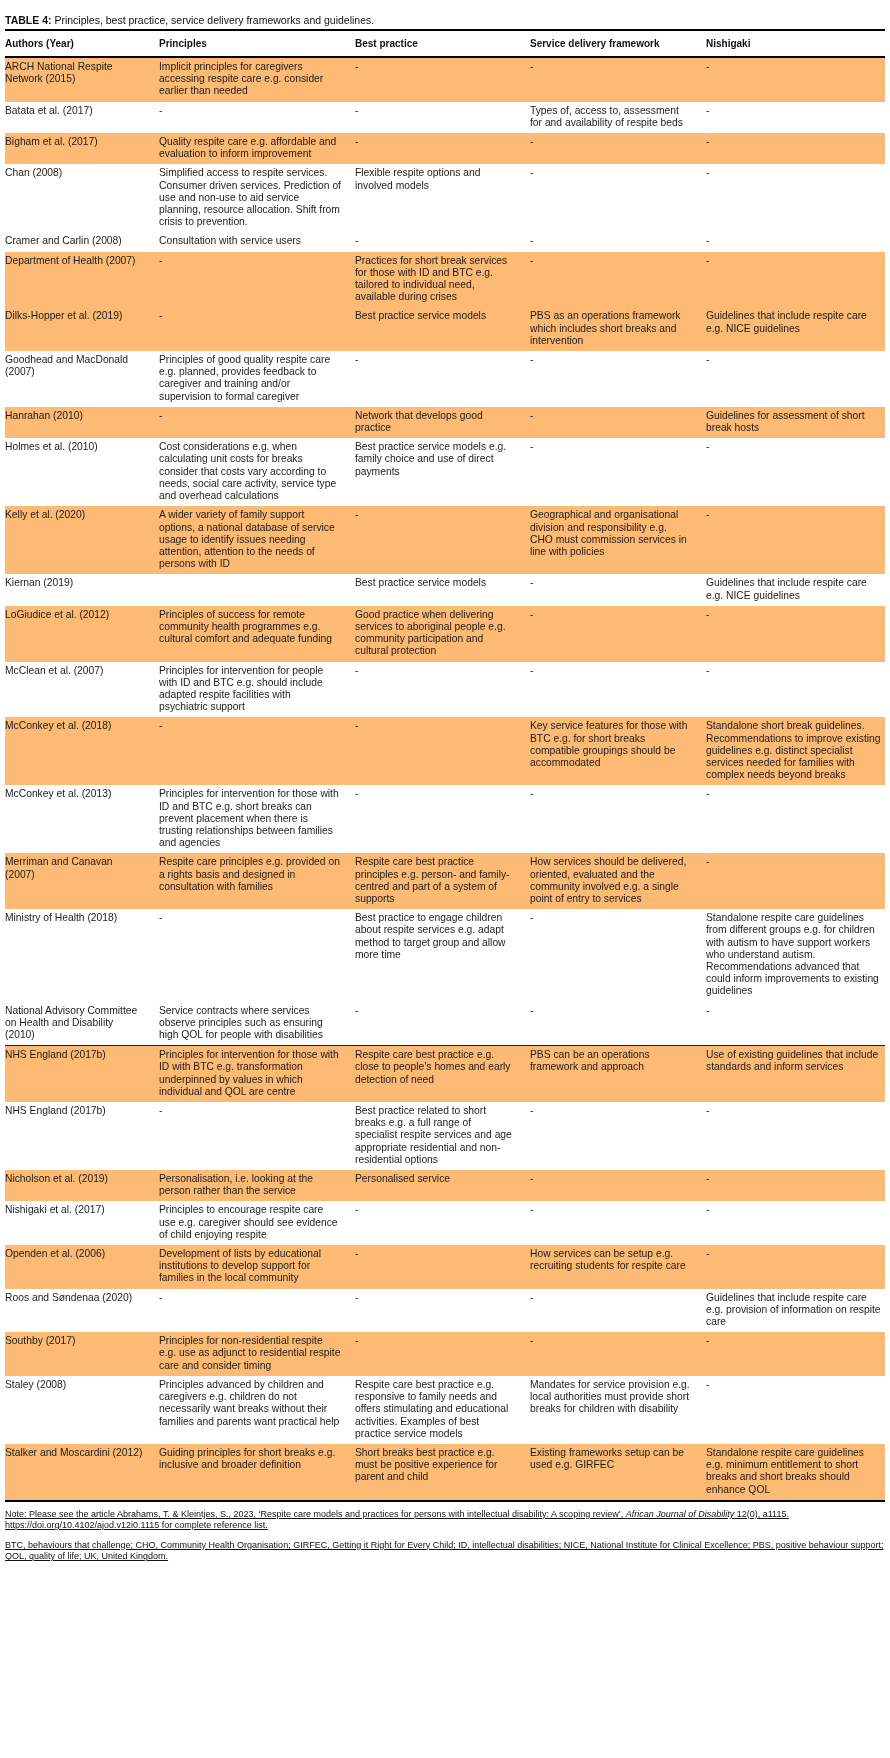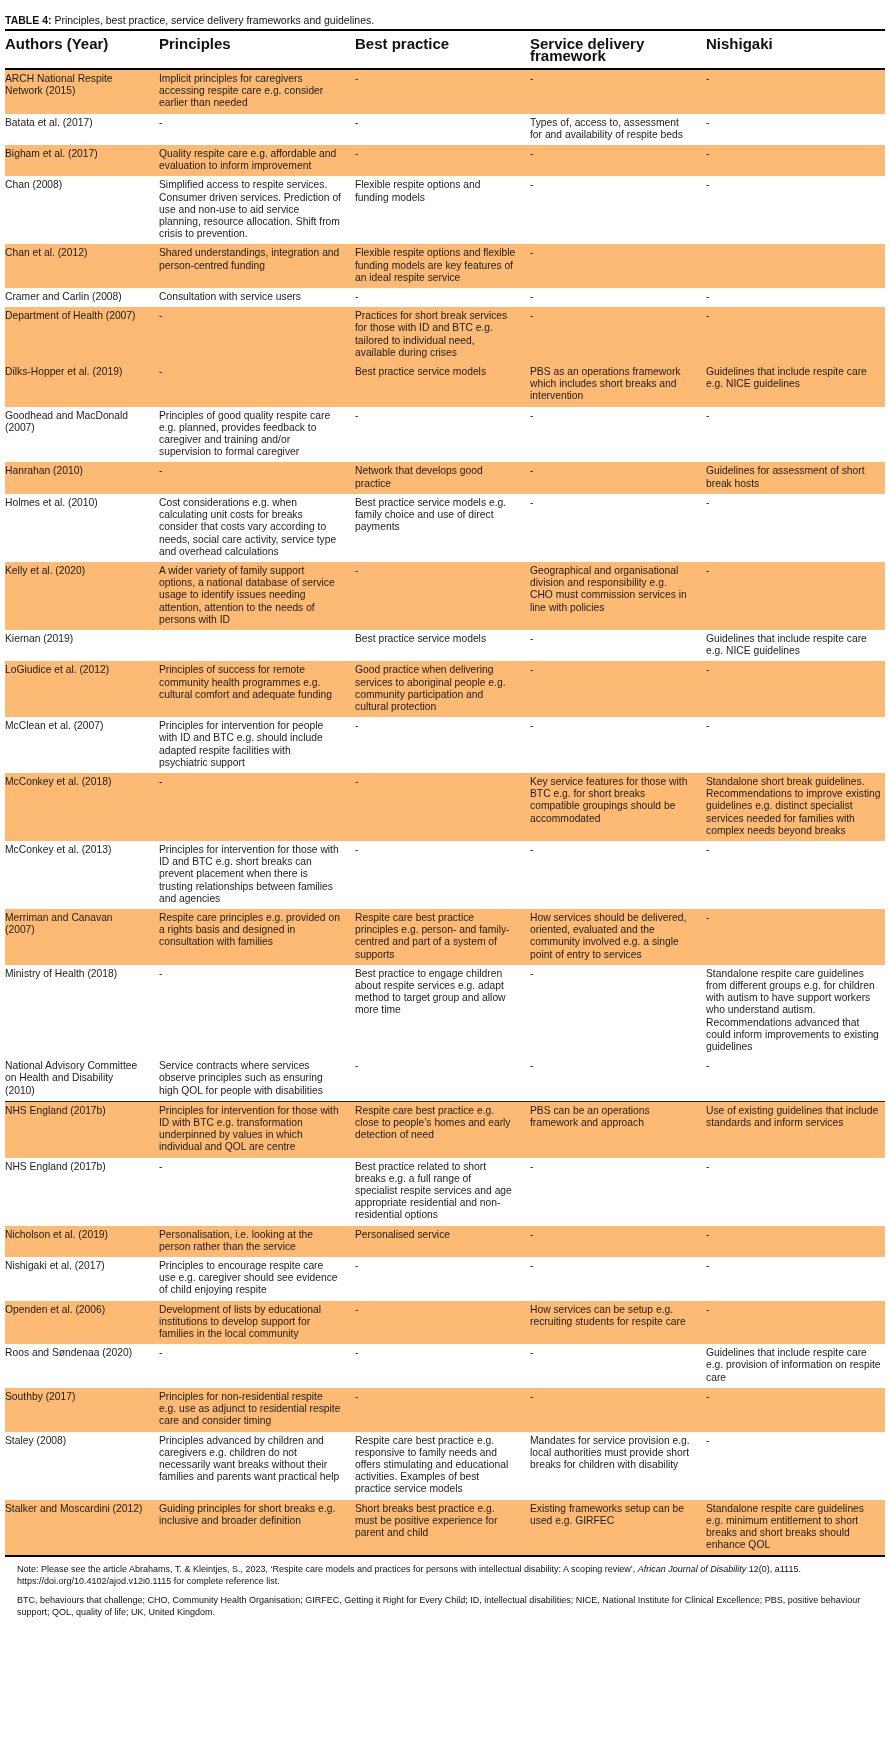--- a/index.html
+++ b/index.html
@@ -22,21 +22,21 @@
   table.data-table {
     width: 880px;
     border-collapse: collapse;
     table-layout: fixed;
     border-top: 2px solid #000;
     border-bottom: 2px solid #000;
   }
   thead th {
     text-align: left;
     font-weight: bold;
-    font-size: 15px;
+    font-size: 10px;
     line-height: 12px;
     color: #111;
     padding: 7px 12px 6px 0;
     border-bottom: 2px solid #000;
     vertical-align: top;
   }
   tbody td {
     font-size: 10.3px;
     line-height: 12.2px;
     padding: 3px 14px 4px 0;
@@ -47,21 +47,21 @@
   tr.shaded { background: #fdba74; }
   tr.split td { border-top: 1.5px solid #222; }
 
   .notes {
     width: 880px;
     padding-top: 7px;
     font-size: 9px;
     line-height: 11.5px;
     color: #111;
   }
-  .notes p { margin: 0 0 8px 12px; }
+  .notes p { margin: 0 0 8px 0; text-decoration: underline; }
   .journal-italic { font-style: italic; }
 </style>
 </head>
 <body>
 
 <div class="page">
 
   <div class="table-title">
     <span class="t-label">TABLE 4:</span><span> Principles, best practice, service delivery frameworks and guidelines.</span>
   </div>
@@ -101,30 +101,23 @@
         <tr class="shaded">
           <td>Bigham et al. (2017)</td>
           <td>Quality respite care e.g. affordable and evaluation to inform improvement</td>
           <td>-</td>
           <td>-</td>
           <td>-</td>
         </tr>
         <tr>
           <td>Chan (2008)</td>
           <td>Simplified access to respite services. Consumer driven services. Prediction of use and non-use to aid service planning, resource allocation. Shift from crisis to prevention.</td>
-          <td>Flexible respite options and funding models</td>
-          <td>-</td>
-          <td>-</td>
-        </tr>
-        <tr class="shaded">
-          <td>Chan et al. (2012)</td>
-          <td>Shared understandings, integration and person-centred funding</td>
-          <td>Flexible respite options and flexible funding models are key features of an ideal respite service</td>
-          <td>-</td>
-          <td></td>
+          <td>Flexible respite options and involved models</td>
+          <td>-</td>
+          <td>-</td>
         </tr>
         <tr>
           <td>Cramer and Carlin (2008)</td>
           <td>Consultation with service users</td>
           <td>-</td>
           <td>-</td>
           <td>-</td>
         </tr>
         <tr class="shaded">
           <td>Department of Health (2007)</td>

